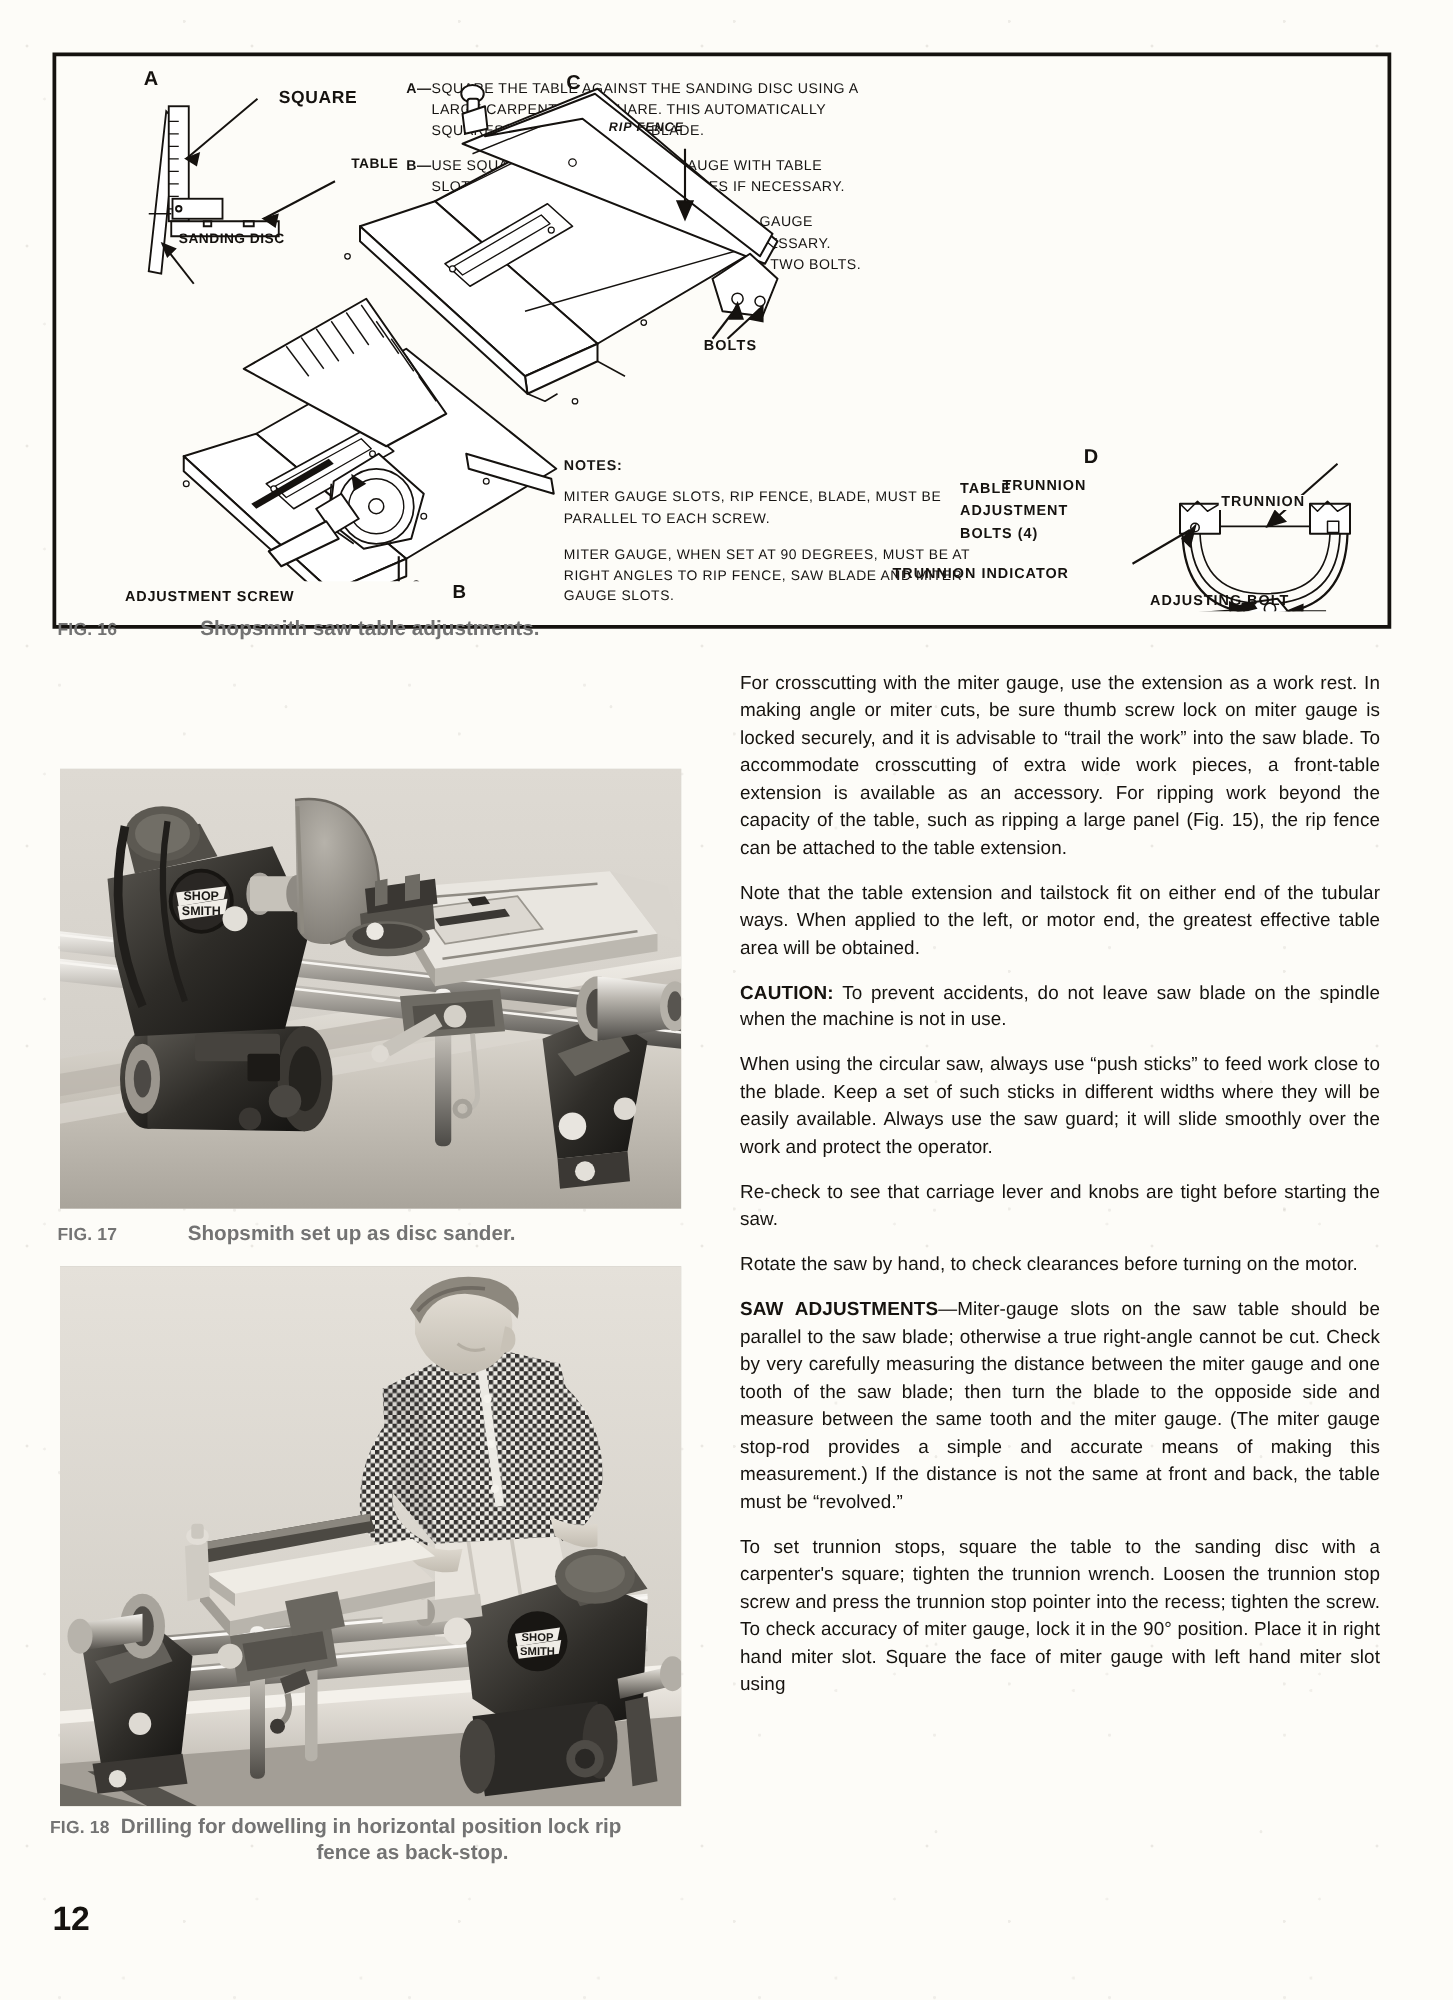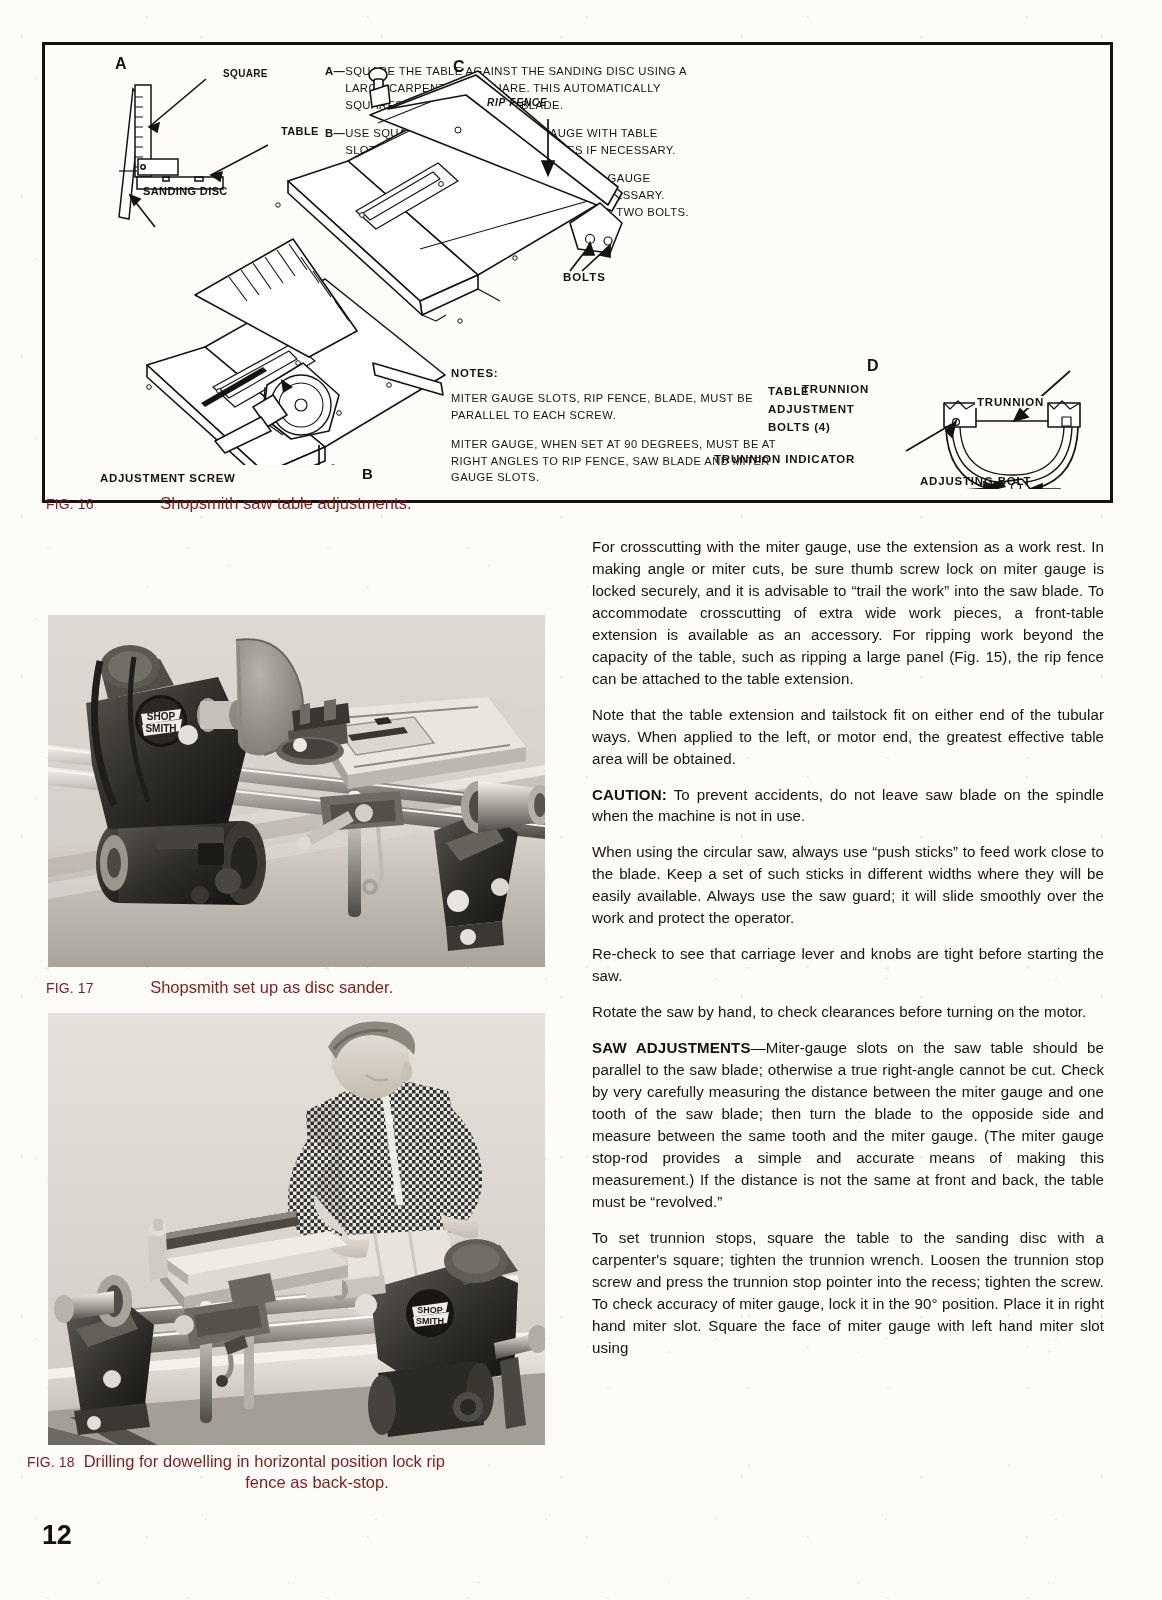--- a/index.html
+++ b/index.html
@@ -37,21 +37,21 @@
   #instr-block{position:absolute;left:280px;top:18px;width:370px;font-size:11.3px;}
   #instr-block .ibitem{display:flex;margin-bottom:11px;letter-spacing:.035em;line-height:1.5;}
   #instr-block .ibkey{flex:0 0 auto;font-weight:700;white-space:pre;}
   #instr-block .ibbody{flex:1 1 auto;}
 
   #notes-block{position:absolute;left:406px;top:322px;width:345px;font-size:11.1px;}
   #notes-title{font-weight:700;letter-spacing:.06em;margin-bottom:11px;font-size:11.4px;}
   #notes-block p{margin:0 0 12px 0;letter-spacing:.045em;line-height:1.52;}
 
   
-  .figcap{position:absolute;font-weight:400;color:#7f1d1d;}
+  .figcap{position:absolute;font-weight:700;color:#737373;}
   .figcap .fignum{font-size:14px;letter-spacing:.01em;}
   .figcap .figtitle{font-size:16.5px;letter-spacing:.002em;}
 
   
   .photo{position:absolute;overflow:hidden;background:#cdc9c2;}
   .photo svg{display:block;}
 
   
   #body-col{
     position:absolute;left:592px;top:536px;width:512px;
@@ -106,21 +106,21 @@
 
     <g stroke="#15120f" stroke-width="1.6" fill="#15120f">
       <line x1="123" y1="12" x2="66" y2="60"></line>
       <polygon points="66,60 76,56 74,65"></polygon>
       <line x1="185" y1="78" x2="128" y2="108"></line>
       <polygon points="128,108 139,105 137,114"></polygon>
       <line x1="72" y1="160" x2="47" y2="128"></line>
       <polygon points="47,128 57,132 51,138"></polygon>
     </g>
   </svg>
-  <div class="dtext" style="left:178px;top:22px;font-size:10px;font-weight:600;">SQUARE</div>
+  <div class="dtext" style="left:178px;top:22px;font-size:14px;font-weight:600;">SQUARE</div>
   <div class="dtext" style="left:236px;top:78px;font-size:11px;font-weight:600;">TABLE</div>
   <div class="dtext" style="left:98px;top:138px;font-size:11px;font-weight:600;">SANDING DISC</div>
 
   <div id="instr-block">
     <div class="ibitem">
       <span class="ibkey">A—</span>
       <span class="ibbody">SQUARE THE TABLE AGAINST THE SANDING DISC USING A LARGE CARPENTER'S SQUARE. THIS AUTOMATICALLY SQUARES THE TABLE TO THE BLADE.</span>
     </div>
     <div class="ibitem">
       <span class="ibkey">B—</span>
@@ -593,21 +593,21 @@
       <ellipse cx="66" cy="288" rx="9" ry="16" fill="#4f4c47"></ellipse>
       <path d="M14 286 L66 278 L66 300 L14 308 Z" fill="url(#g18tube)"></path>
       <ellipse cx="16" cy="296" rx="10" ry="14" fill="#b7b3ab"></ellipse>
       <circle cx="64" cy="366" r="9" fill="#dedad3"></circle>
       <path d="M26 398 L98 390 L102 414 L30 422 Z" fill="#3b3834"></path>
       <circle cx="46" cy="410" r="7" fill="#e2dfd8"></circle>
     </g>
   </svg>
 </div>
 
-<div class="figcap" style="left:27px;top:1452px;width:520px;">
+<div class="figcap" style="left:40px;top:1452px;width:520px;">
   <div style="display:flex;align-items:baseline;">
     <span class="fignum">FIG. 18</span>
     <span class="figtitle" style="margin-left:9px;">Drilling for dowelling in horizontal position lock rip</span>
   </div>
   <div style="margin-left:60px;margin-top:2px;text-align:center;">
     <span class="figtitle">fence as back-stop.</span>
   </div>
 </div>
 
 <div id="page-number">12</div>

